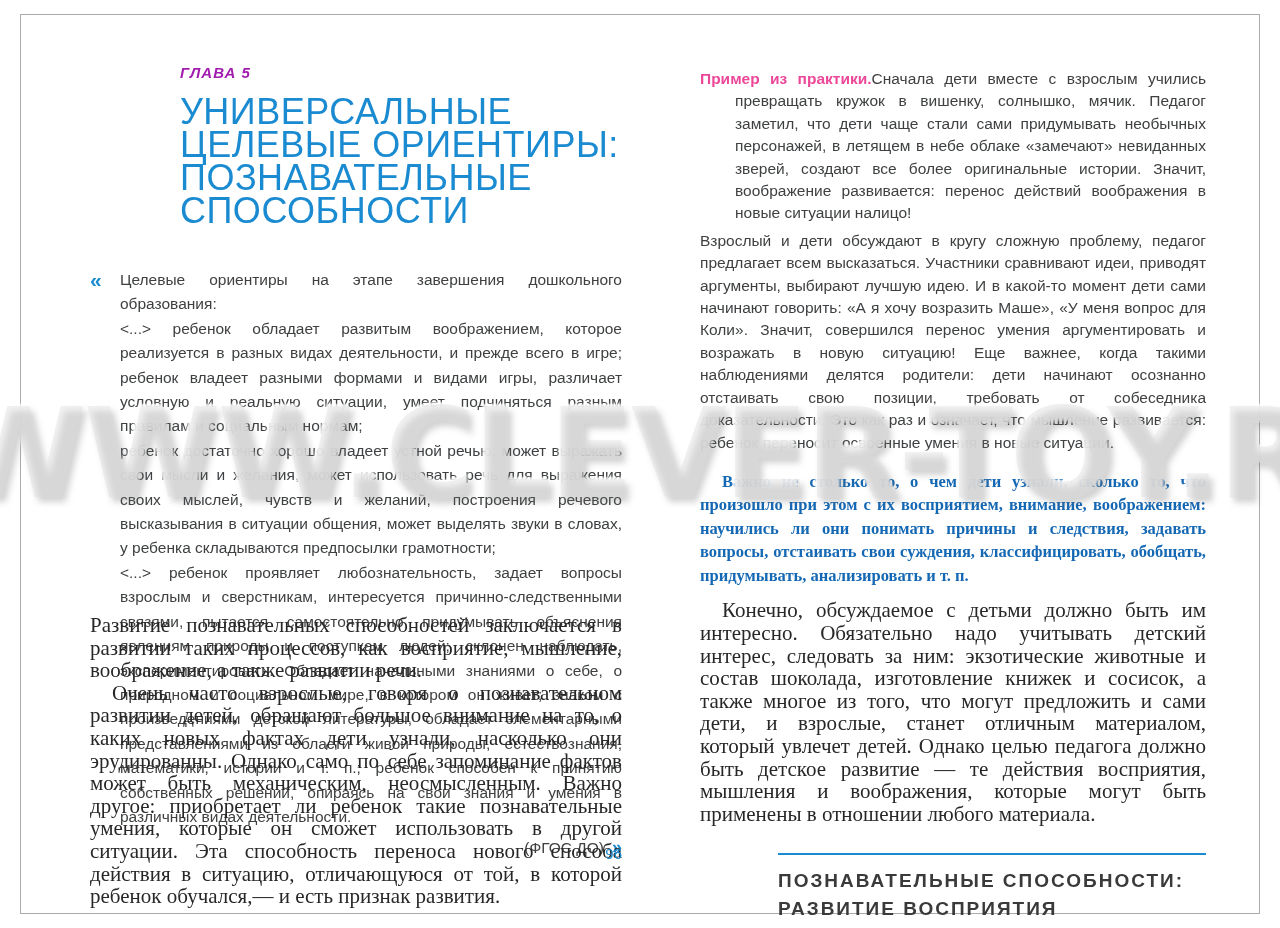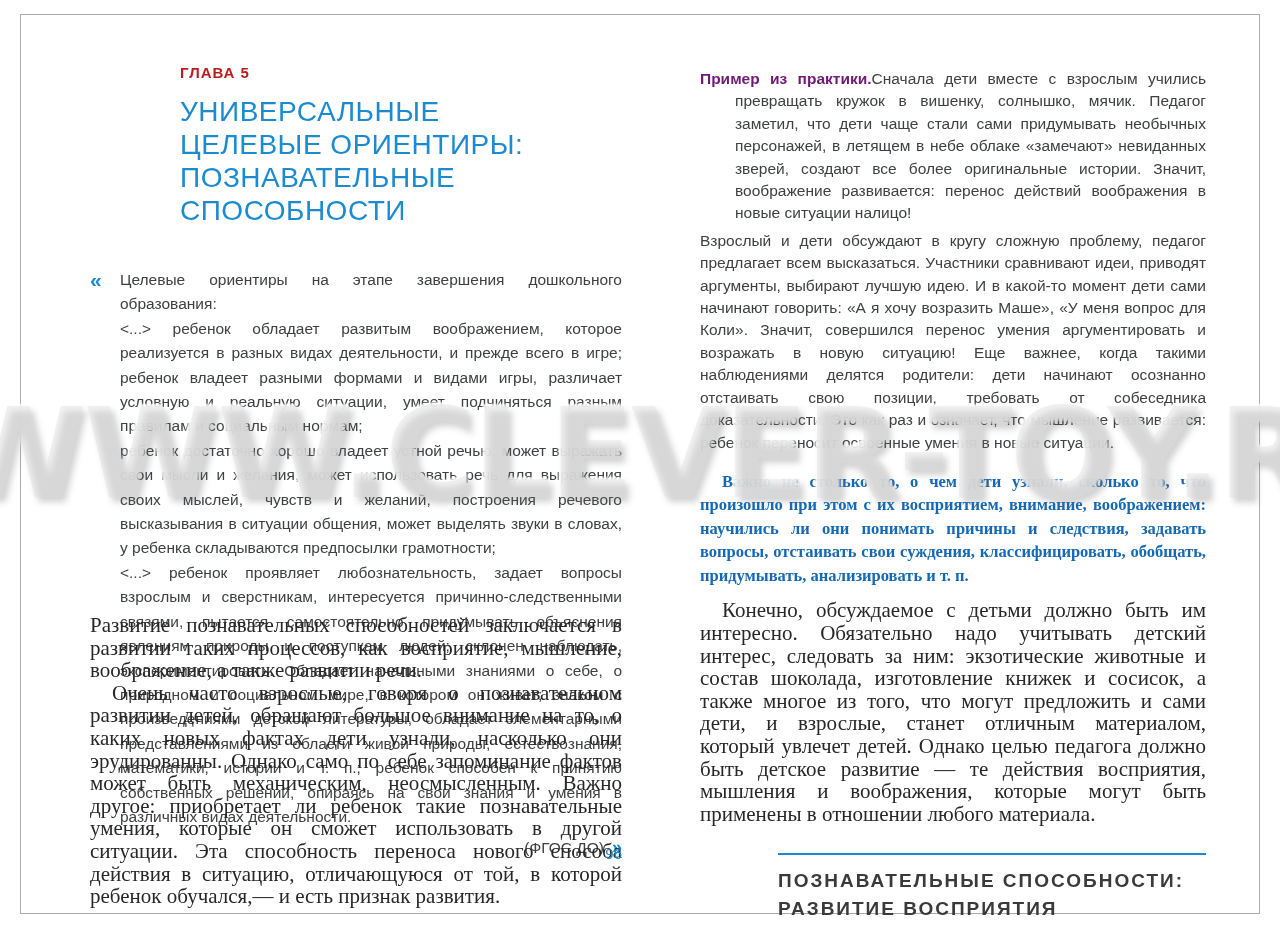--- a/index.html
+++ b/index.html
@@ -23,25 +23,25 @@
     text-shadow:4px 5px 6px rgba(105,105,105,0.30), -2px -2px 2px rgba(255,255,255,0.9);
     z-index:5;
   }
   .page { position:absolute; top:0; height:928px; z-index:2; }
   .page.left  { left:90px;  width:532px; }
   .page.right { left:700px; width:506px; }
 
   
   .chapter-head { position:absolute; left:90px; top:64px; width:442px; }
   .chapter-label {
-    font-size:15px; letter-spacing:1px; color:#b91c1c; font-weight:bold;
+    font-size:15px; letter-spacing:1px; color:#a21caf; font-weight:bold;font-style:italic;
   }
   .chapter-title {
     margin:14px 0 0 0; font-weight:normal;
-    font-size:28px; line-height:33px; letter-spacing:0.5px;
+    font-size:36px; line-height:33px; letter-spacing:0.5px;
     color:#1b8bd1;
   }
   .quote-block {
     position:absolute; left:0; top:268px; width:532px;
     display:flex; margin:0;
   }
   .quote-mark-open {
     flex:0 0 30px; color:#1b8bd1; font-weight:bold; font-size:21px; line-height:24px;
   }
   .quote-text { flex:1; }
@@ -66,21 +66,21 @@
     text-align:right; color:#1b8bd1; font-size:15px;
   }
 
   
   .right-flow { position:absolute; left:0; top:68px; width:506px; }
   .sans-para {
     margin:0 0 14px 0; font-size:15.5px; line-height:22.4px;
     color:#3e4042; text-align:justify;
   }
   .example { padding-left:35px; text-indent:-35px; margin-bottom:5px; }
-  .example-label { color:#701a75; font-weight:bold; }
+  .example-label { color:#ec4899; font-weight:bold; }
   .highlight-para {
     margin:16px 0 12px 0; font-family:"Liberation Serif", serif;
     font-size:16.5px; line-height:23.5px; font-weight:bold;
     color:#1568b4; text-align:justify; text-indent:22px;
   }
   .right-flow .serif-para { margin-bottom:28px; }
   .section-heading {
     margin:0 0 16px 78px; padding:12px 0 10px 0;
     border-top:2px solid #1b8bd1; border-bottom:2px solid #1b8bd1;
     font-size:19px; line-height:28px; letter-spacing:2px;

